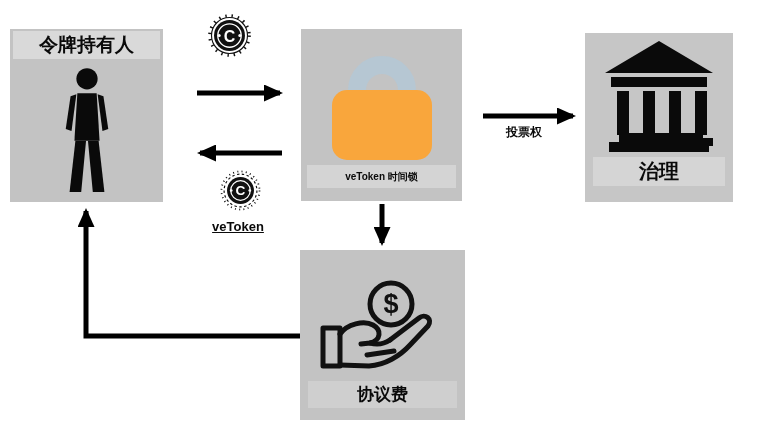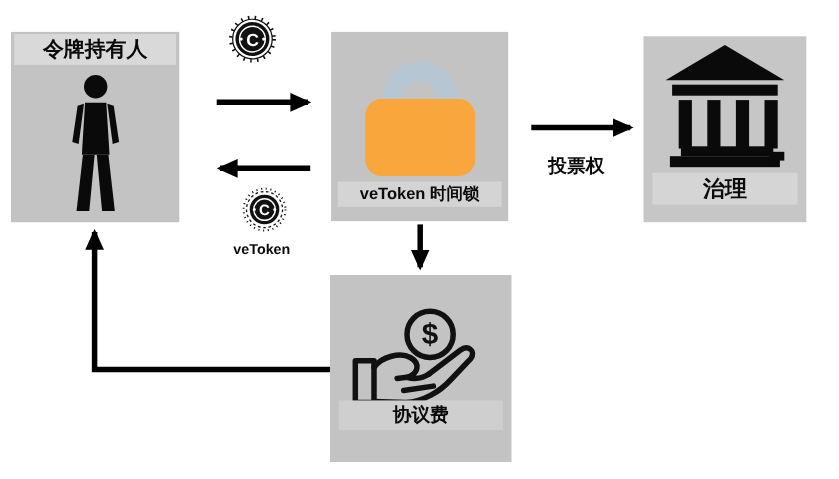--- a/index.html
+++ b/index.html
@@ -53,21 +53,21 @@
   </div>
 
   <div class="node" style="left:301px;top:29px;width:161px;height:172px;">
     <div class="icon-wrap" style="top:13px;width:112px;height:118px;">
       <svg width="112" height="118" viewBox="0 0 112 118">
         <path d="M31,72 V48 a25,25 0 0 1 50,0 V72" fill="none" stroke="#B6C7D3" stroke-width="18"></path>
         <rect x="6" y="48" width="100" height="70" rx="15" fill="#F9A63C"></rect>
       </svg>
     </div>
     <div class="strip" style="top:136px;height:23px;left:6px;right:6px;background:#d4d4d4;">
-      <span style="font-size:15px;">veToken 时间锁</span>
+      <span style="font-size:10px;">veToken 时间锁</span>
     </div>
   </div>
 
   <div class="node" style="left:585px;top:33px;width:148px;height:169px;background:#c6c6c6;">
     <div class="icon-wrap" style="top:6px;width:116px;height:114px;">
       <svg width="116" height="114" viewBox="0 0 116 114">
         <path d="M58,2 L112,34 H4 Z" fill="#0a0a0a"></path>
         <rect x="10" y="38" width="96" height="10" fill="#0a0a0a"></rect>
         <rect x="16" y="52" width="12" height="44" fill="#0a0a0a"></rect>
         <rect x="42" y="52" width="12" height="44" fill="#0a0a0a"></rect>
@@ -88,21 +88,21 @@
       <svg width="132" height="114" viewBox="0 0 132 114" fill="none" stroke="#111" stroke-width="5" stroke-linecap="round" stroke-linejoin="round">
         <circle cx="74" cy="28" r="21"></circle>
         <text x="74" y="37" text-anchor="middle" stroke="none" fill="#111" font-size="27" font-weight="bold" font-family="Liberation Sans, sans-serif">$</text>
         <rect x="6" y="52" width="17" height="38"></rect>
         <path d="M23,58 C30,48 47,44 56,49 C65,54 64,64 53,67 L44,68"></path>
         <path d="M53,67 C60,69 67,68 73,64"></path>
         <path d="M50,79 L77,75"></path>
         <path d="M73,64 L102,42 C108,37 116,43 111,50 L93,69 C83,80 68,89 52,90 L23,89"></path>
       </svg>
     </div>
-    <div class="strip" style="top:114px;height:27px;left:8px;right:8px;background:#cfcfcf;">
+    <div class="strip" style="top:131px;height:27px;left:8px;right:8px;background:#cfcfcf;">
       <span style="font-size:17px;">协议费</span>
     </div>
   </div>
 
   <div class="coin" style="left:207px;top:13px;">
     <svg width="45" height="45" viewBox="0 0 48 48">
       <circle cx="24" cy="24" r="21" fill="none" stroke="#111" stroke-width="3.5" stroke-dasharray="1.5 5.2"></circle>
       <circle cx="24" cy="24" r="19.2" fill="none" stroke="#111" stroke-width="1.2"></circle>
       <circle cx="24" cy="24" r="16.5" fill="#111"></circle>
       <circle cx="24" cy="24" r="12.5" fill="none" stroke="#fff" stroke-width="1.4"></circle>
@@ -117,16 +117,16 @@
       <circle cx="21" cy="21" r="19.5" fill="none" stroke="#111" stroke-width="1.8" stroke-dasharray="1 3.4"></circle>
       <circle cx="21" cy="21" r="16.8" fill="none" stroke="#111" stroke-width="1.2" stroke-dasharray="2.5 2.5"></circle>
       <circle cx="21" cy="21" r="13.8" fill="#111"></circle>
       <circle cx="21" cy="21" r="10" fill="none" stroke="#fff" stroke-width="1.3"></circle>
       <circle cx="11.5" cy="21" r="1.4" fill="#fff"></circle>
       <circle cx="30.5" cy="21" r="1.4" fill="#fff"></circle>
       <text x="21" y="26" text-anchor="middle" fill="#fff" font-size="14" font-weight="bold" font-family="Liberation Sans, sans-serif">C</text>
     </svg>
   </div>
 
-  <div class="edge-label center" style="left:203px;top:219px;width:70px;font-size:13px;font-weight:700;">veToken</div>
-  <div class="edge-label center" style="left:486px;top:139px;width:76px;font-size:17px;">投票权</div>
+  <div class="edge-label center" style="left:203px;top:219px;width:70px;font-size:13px;font-weight:700;text-decoration:underline;">veToken</div>
+  <div class="edge-label center" style="left:486px;top:124px;width:76px;font-size:12px;">投票权</div>
 
 </div>
 
 </body></html>

